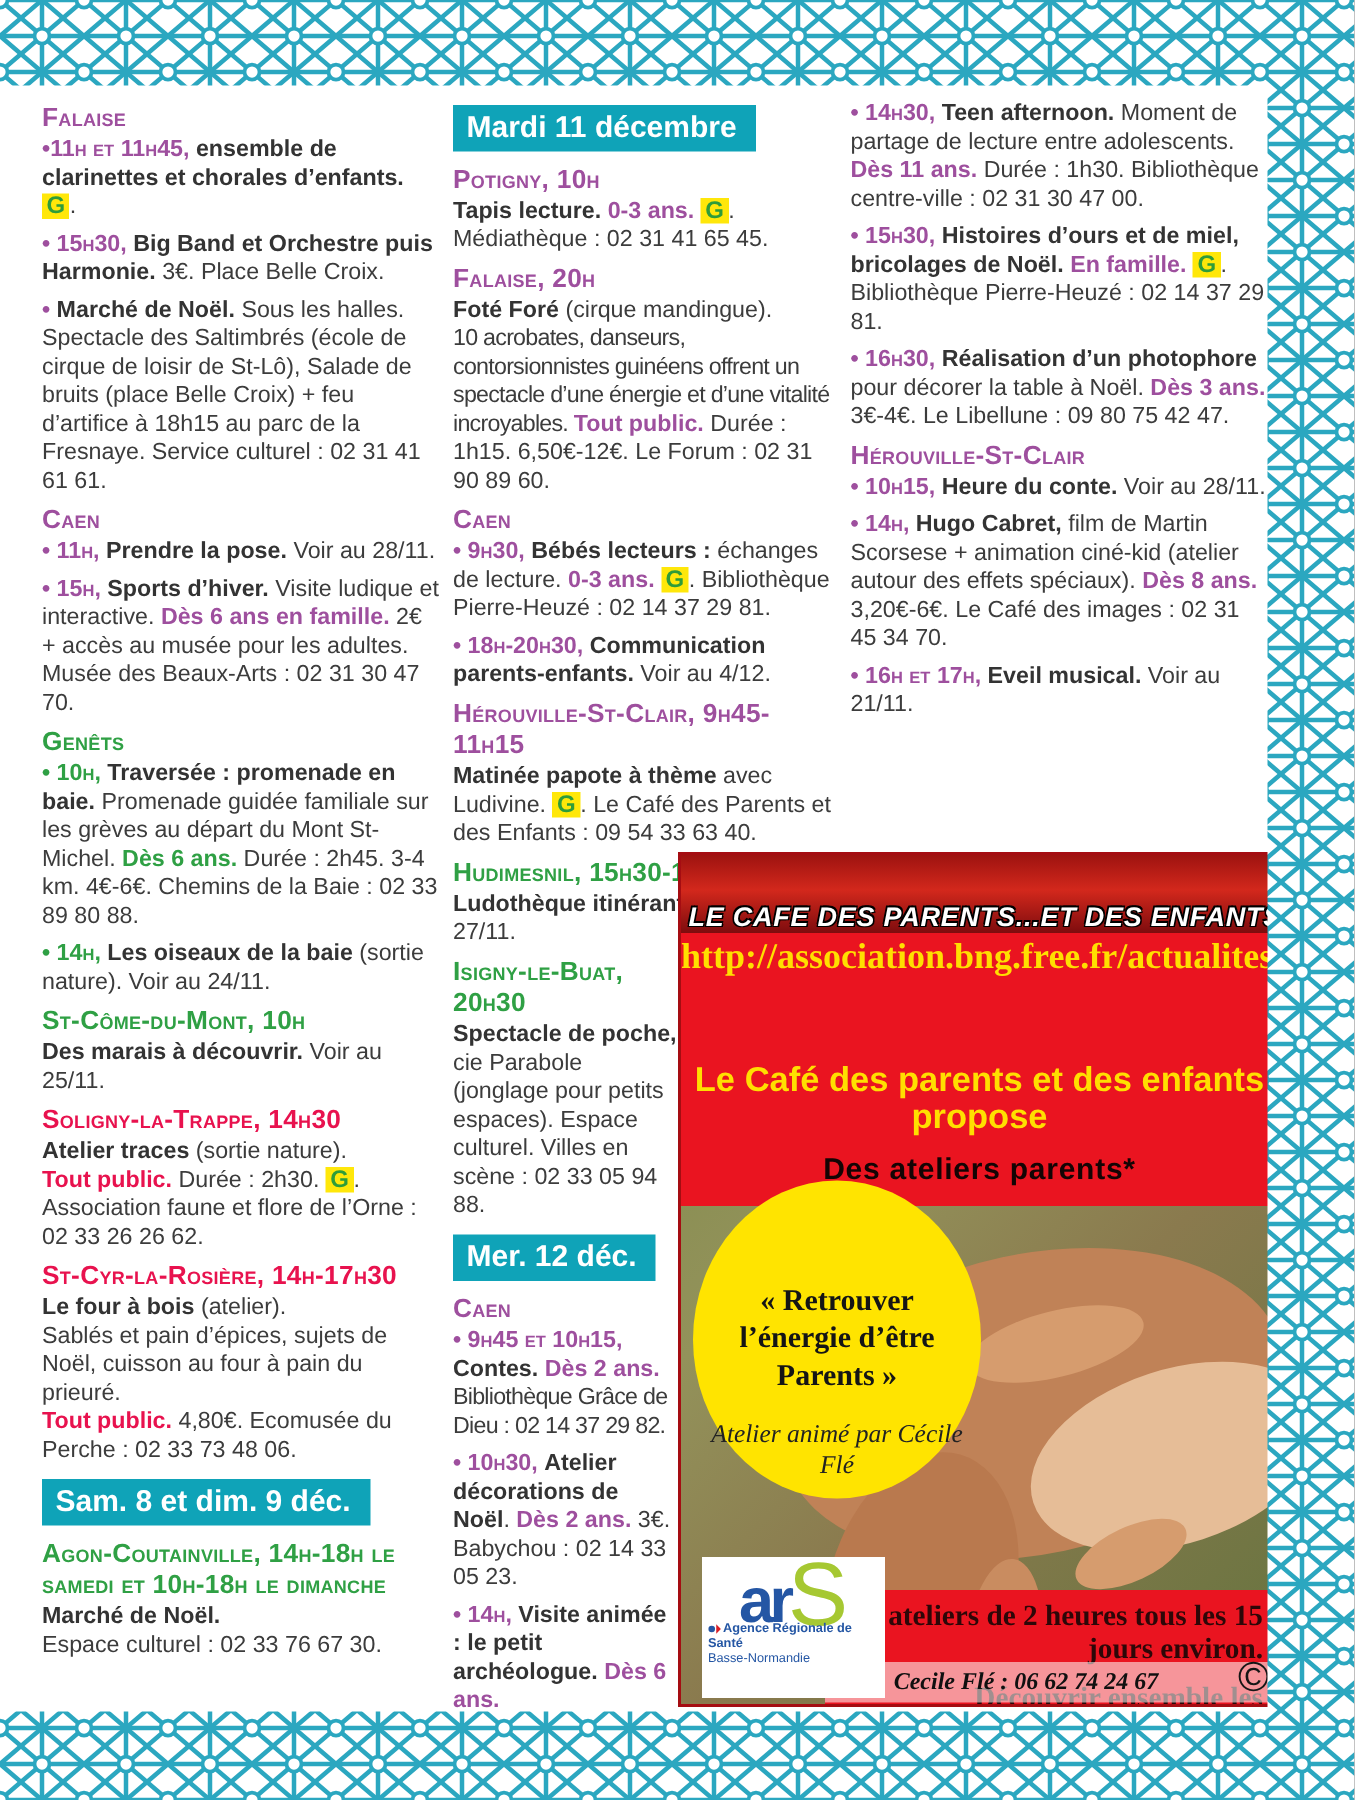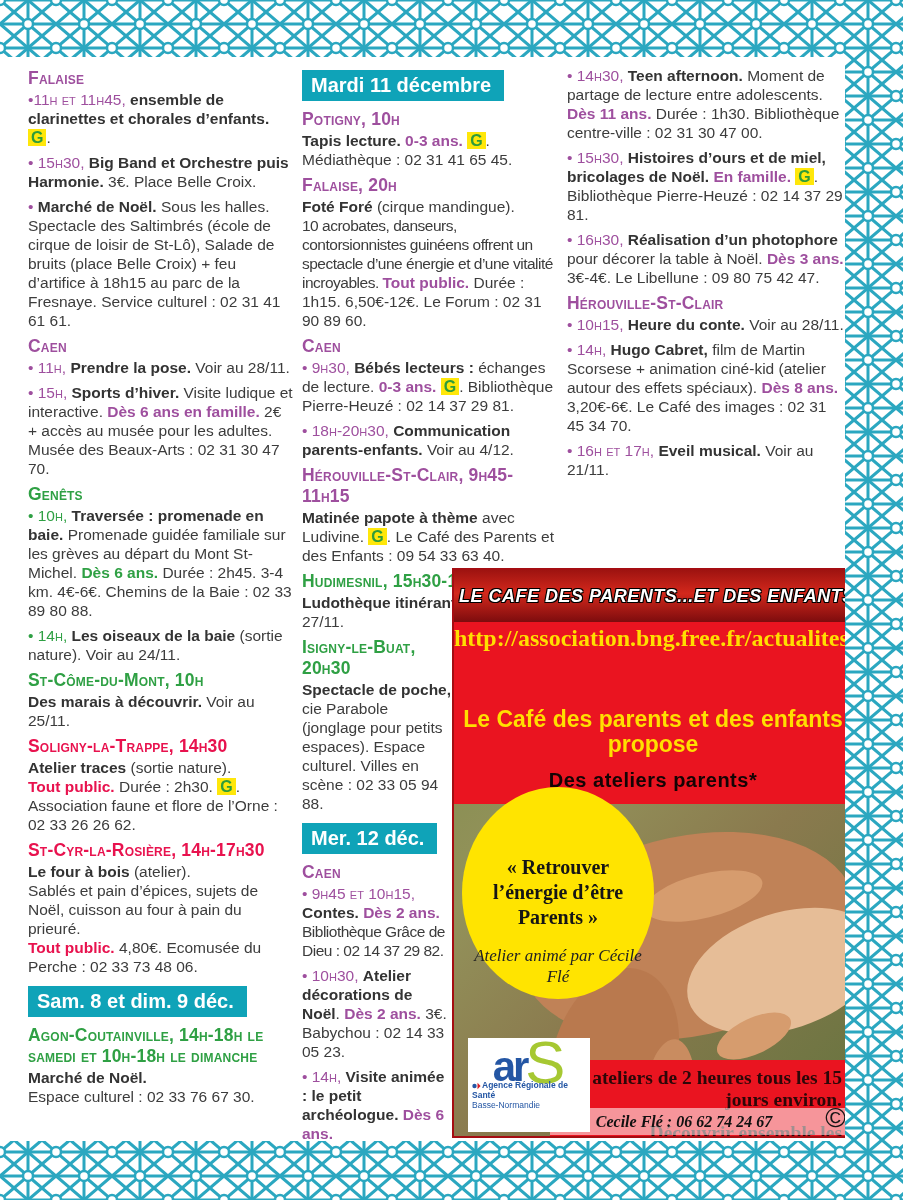--- a/index.html
+++ b/index.html
@@ -16,33 +16,33 @@
 
   .col{position:absolute;top:66px;z-index:1;font-size:15.5px;line-height:19px;}
   .col1{left:28px;width:266px;}
   .col2{left:302px;width:258px;}
   .col3{left:567px;width:278px;}
   .para{margin:0 0 6px 0;}
   .city{font-weight:bold;font-variant:small-caps;font-size:17.5px;line-height:21px;margin:2px 0 1px 0;letter-spacing:.2px;}
   .banner{display:inline-block;background:var(--teal);color:#fff;font-weight:bold;font-size:20px;
           line-height:1.1;padding:4px 13px 5px 9px;margin:4px 0 6px 0;}
   .narrow{max-width:150px;}
-  .run-time{font-weight:normal;font-variant:small-caps;margin-top:15px;}
+  .run-time{font-weight:bold;font-variant:small-caps;margin-top:15px;}
   .run-b{font-weight:bold;color:#333;}
   .run-tag{font-weight:bold;}
   .run-rc{letter-spacing:-0.5px;}
   .c-purple{color:var(--purple);} .c-green{color:var(--green);} .c-red{color:var(--red);}
   .gbadge{background:var(--badge-yellow);color:var(--badge-green);font-weight:bold;padding:0 3px;font-size:16px;}
 
   
   .ad{position:absolute;left:452px;top:568px;width:402px;height:570px;z-index:2;
       border:2px solid #a50d12;box-sizing:border-box;overflow:hidden;
       background:linear-gradient(135deg,#7d8a4a 0%,#93925a 35%,#8a7a4e 60%,#66743f 100%);}
   .ad-banner{height:52px;background:linear-gradient(#9e1310,#d3281c 45%,#7d0c0e);
-             display:flex;align-items:center;justify-content:space-between;padding:0 5px;}
+             display:flex;align-items:flex-end;justify-content:space-between;padding:0 5px;}
   .banner-txt{font-weight:bold;font-style:italic;color:#fff;font-size:18px;letter-spacing:.5px;white-space:nowrap;
               text-shadow:1px 1px 0 #000,-1px -1px 0 #000,1px -1px 0 #000,-1px 1px 0 #000;}
   .ad-url{background:var(--ad-red);color:var(--ad-yellow);font-family:"Liberation Serif",serif;
           font-weight:bold;font-size:24px;text-align:center;padding:3px 0 2px;}
   .ad-phone{background:var(--ad-red);color:#fff;font-weight:bold;font-size:21px;letter-spacing:4px;
             text-align:center;padding:1px 0 4px;}
   .ad-redbox{position:relative;z-index:2;background:var(--ad-red);text-align:center;padding:8px 8px 12px;}
   .ad-headline{color:var(--ad-yellow);font-weight:bold;font-size:23px;line-height:1.08;margin-top:45px;}
   .ad-subheadline{color:#140404;font-weight:bold;font-size:20px;margin-top:12px;letter-spacing:.5px;}
   .hands{position:absolute;left:0;top:236px;z-index:1;}

